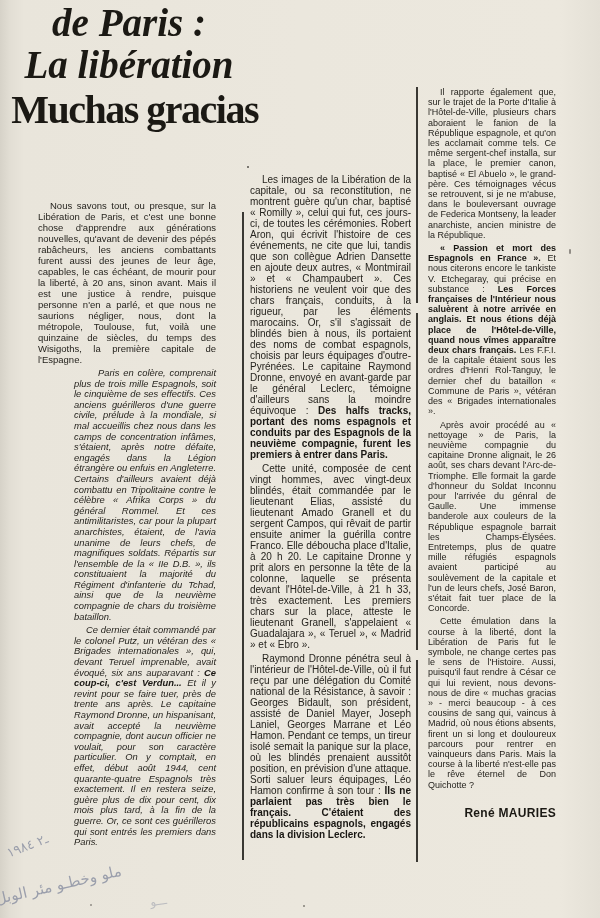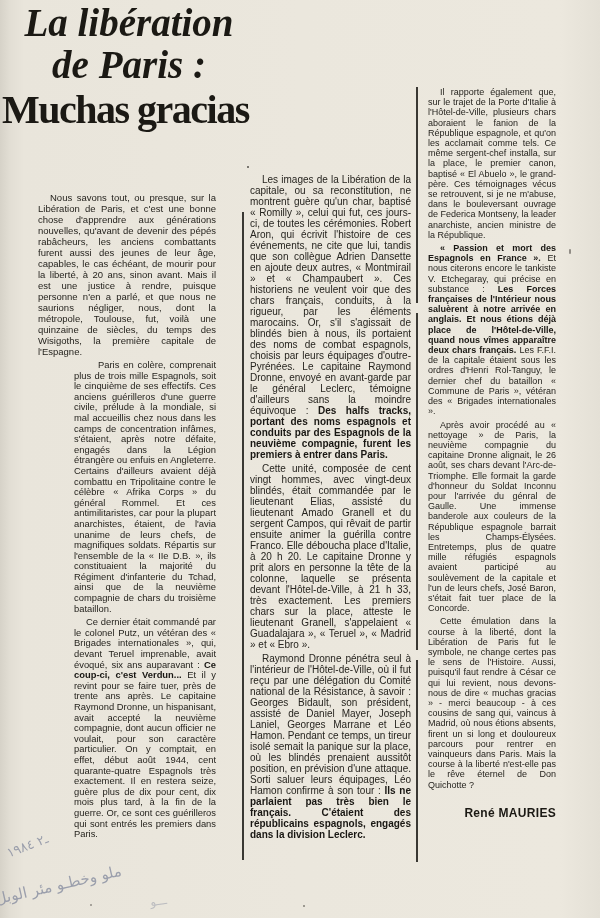--- a/index.html
+++ b/index.html
@@ -8,25 +8,25 @@
     position:relative;width:600px;height:918px;overflow:hidden;
     background:linear-gradient(90deg,#d6d2c8 0px,#e2ded4 10px,#e9e5db 24px,#ebe7dd 300px,#ece8de 560px,#e4e0d6 600px);
     font-family:"Liberation Sans","DejaVu Sans",sans-serif;
     color:#26241f;
   }
   
   #headline{position:absolute;left:0;top:2px;width:258px;color:#1b1914;}
   .hl-it{font-family:"Liberation Serif","DejaVu Serif",serif;font-style:italic;font-weight:700;
          font-size:39px;line-height:1.08;text-align:center;letter-spacing:0px;}
   .hl-b{font-family:"Liberation Serif","DejaVu Serif",serif;font-weight:700;font-size:40px;
-        line-height:1.0;text-align:left;letter-spacing:-1.5px;margin-top:4px;padding-left:2px;}
+        line-height:1.0;text-align:right;letter-spacing:-1.5px;margin-top:4px;padding-left:2px;}
   
   .col{position:absolute;text-align:justify;}
-  #col1{left:38px;top:192px;width:178px;font-size:9.5px;line-height:11px;}
-  #col1 .blockB{margin-left:36px;width:142px;font-size:9.4px;line-height:10.6px;margin-top:3px;}
+  #col1{left:38px;top:200px;width:178px;font-size:9.5px;line-height:11px;}
+  #col1 .blockB{margin-left:36px;width:142px;font-size:9.4px;line-height:10.6px;margin-top:3px;font-style:italic;}
   #col2{left:250px;top:174px;width:161px;font-size:10px;line-height:11px;}
   #col3{left:428px;top:87px;width:128px;font-size:9.0px;line-height:10.2px;}
   .par{margin:0 0 3px 0;}
   .ind{text-indent:12px;}
   .ind-lg{text-indent:24px;}
   .par .b{font-weight:700;color:#191713;}
   #byline{font-weight:700;font-size:12px;letter-spacing:.3px;text-align:right;margin-top:18px;
           font-family:"Liberation Sans","DejaVu Sans",sans-serif;color:#1b1914;}
   
   .vrule{position:absolute;width:1.5px;background:#3a3833;}
@@ -45,22 +45,22 @@
   #speck2{left:569px;top:249px;width:2px;height:5px;border-radius:1px;opacity:.6;}
   #speck3{left:303px;top:905px;width:2px;height:2px;opacity:.7;}
   #speck4{left:90px;top:904px;width:2px;height:2px;opacity:.6;}
 </style>
 </head>
 <body>
 
 <div id="paper">
 
   <div id="headline">
+    <div class="hl-it">de Paris :</div>
     <div class="hl-it">La libération</div>
-    <div class="hl-it">de Paris :</div>
     <div class="hl-b">Muchas gracias</div>
   </div>
 
   <div id="col1" class="col">
     <div class="blockA">
       <div class="par ind"><span>Nous savons tout, ou presque, sur la Libération de Paris, et c'est une bonne chose d'apprendre aux générations nouvelles, qu'avant de devenir des pépés rabâcheurs, les anciens combattants furent aussi des jeunes de leur âge, capables, le cas échéant, de mourir pour la liberté, à 20 ans, sinon avant. Mais il est une justice à rendre, puisque personne n'en a parlé, et que nous ne saurions négliger, nous, dont la métropole, Toulouse, fut, voilà une quinzaine de siècles, du temps des Wisigoths, la première capitale de l'Espagne.</span></div>
     </div>
     <div class="blockB">
       <div class="par ind-lg"><span>Paris en colère, comprenait plus de trois mille Espagnols, soit le cinquième de ses effectifs. Ces anciens guérilleros d'une guerre civile, prélude à la mondiale, si mal accueillis chez nous dans les camps de concentration infâmes, s'étaient, après notre défaite, engagés dans la Légion étrangère ou enfuis en Angleterre. Certains d'ailleurs avaient déjà combattu en Tripolitaine contre le célèbre « Afrika Corps » du général Rommel. Et ces antimilitaristes, car pour la plupart anarchistes, étaient, de l'avia unanime de leurs chefs, de magnifiques soldats. Répartis sur l'ensemble de la « IIe D.B. », ils constituaient la majorité du Régiment d'infanterie du Tchad, ainsi que de la neuvième compagnie de chars du troisième bataillon.</span></div>
       <div class="par ind"><span>Ce dernier était commandé par le colonel Putz, un vétéran des « Brigades internationales », qui, devant Teruel imprenable, avait évoqué, six ans auparavant : </span><span class="b">Ce coup-ci, c'est Verdun...</span><span> Et il y revint pour se faire tuer, près de trente ans après. Le capitaine Raymond Dronne, un hispanisant, avait accepté la neuvième compagnie, dont aucun officier ne voulait, pour son caractère particulier. On y comptait, en effet, début août 1944, cent quarante-quatre Espagnols très exactement. Il en restera seize, guère plus de dix pour cent, dix mois plus tard, à la fin de la guerre. Or, ce sont ces guérilleros qui sont entrés les premiers dans Paris.</span></div>

